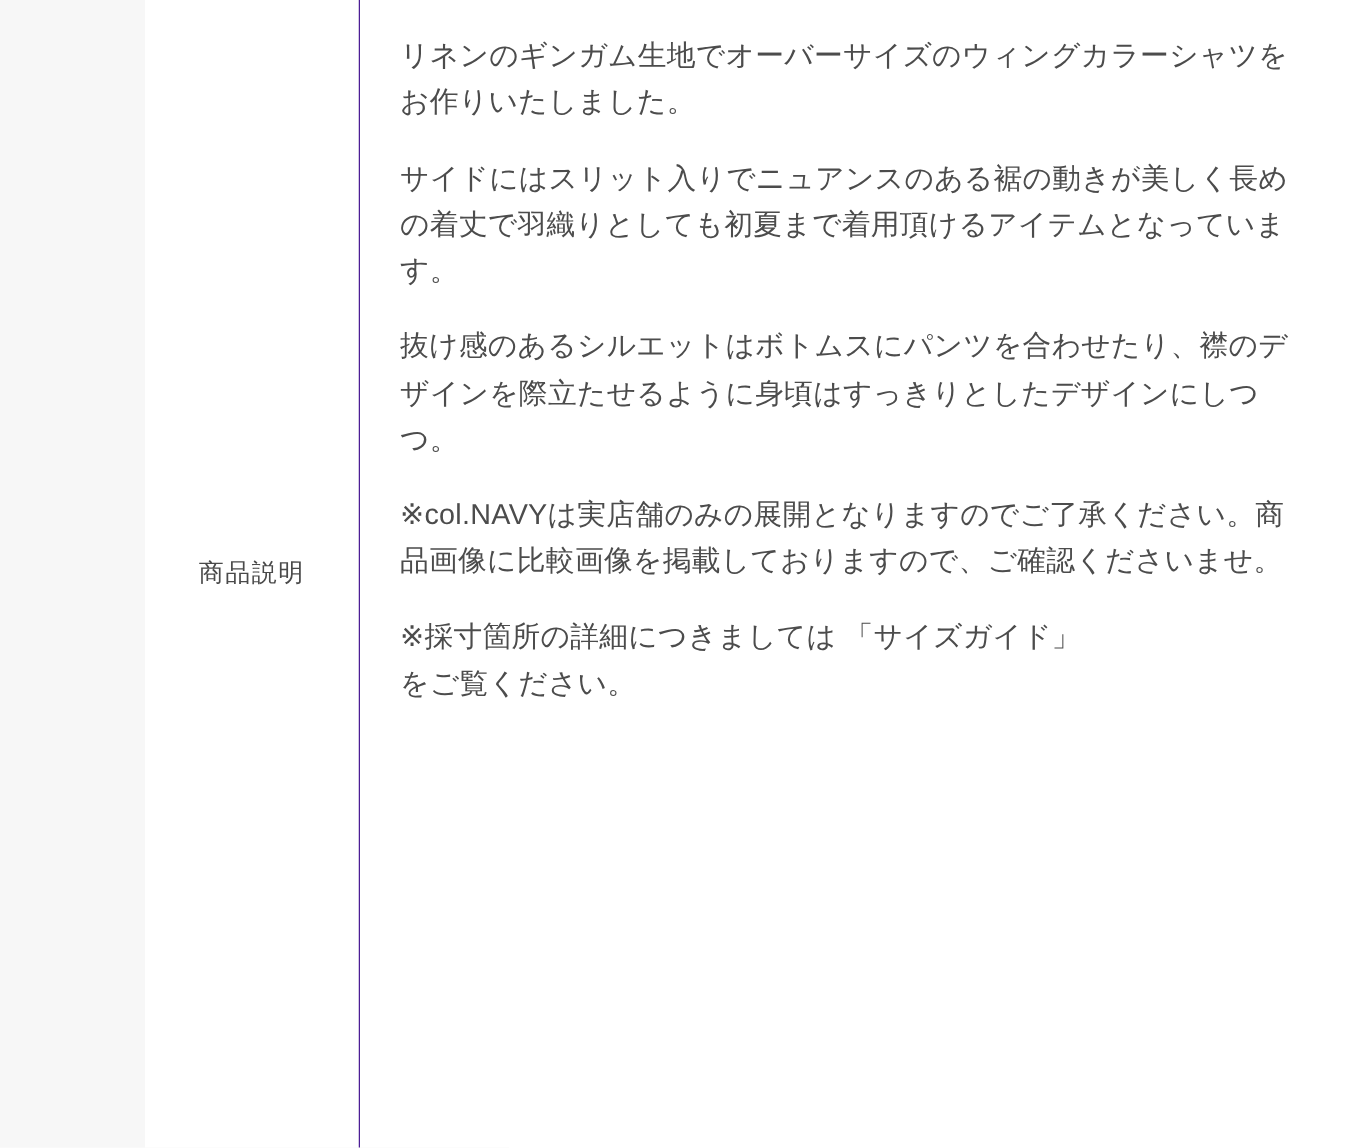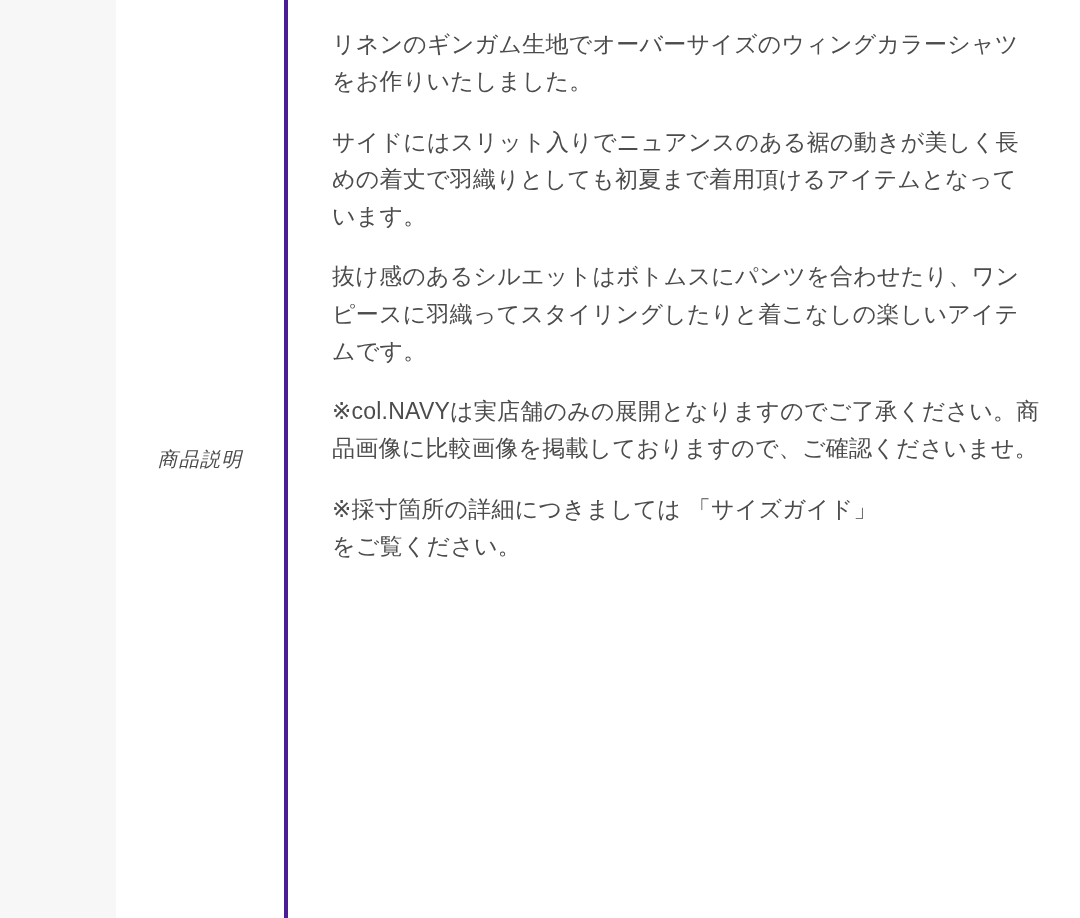--- a/index.html
+++ b/index.html
@@ -43,22 +43,21 @@
     box-sizing: border-box;
   }
 
   .spec-label-cell {
     width: 172px;
     min-width: 172px;
     display: flex;
     align-items: center;
     justify-content: center;
     box-sizing: border-box;
-    border-right: 4px solid #4c1d95;
-    font-style: italic;
+    border-right: 1px solid #4c1d95;
   }
 
   .spec-label {
     font-size: 20px;
     color: #4a4a4a;
     letter-spacing: 0.06em;
     line-height: 1.4;
     white-space: nowrap;
   }
 
@@ -70,21 +69,21 @@
 
   .desc {
     font-size: 23px;
     line-height: 1.62;
     color: #4c4c4c;
     letter-spacing: 0.01em;
     font-weight: 400;
   }
 
   .desc p {
-    margin: 0 0 23px 12px;
+    margin: 0 0 23px 0;
     white-space: pre-line;
   }
   .desc p:last-child {
     margin-bottom: 0;
   }
 </style>
 </head>
 <body>
 
 <div class="page">
@@ -92,21 +91,21 @@
     <div class="spec-row">
 
       <div class="spec-label-cell">
         <div class="spec-label">商品説明</div>
       </div>
 
       <div class="spec-value-cell">
         <div class="desc">
           <p>リネンのギンガム生地でオーバーサイズのウィングカラーシャツをお作りいたしました。</p>
           <p>サイドにはスリット入りでニュアンスのある裾の動きが美しく長めの着丈で羽織りとしても初夏まで着用頂けるアイテムとなっています。</p>
-          <p>抜け感のあるシルエットはボトムスにパンツを合わせたり、ワンピースに羽織ってスタイリングしたりと着こなしの楽しいアイテムです。</p>
+          <p>抜け感のあるシルエットはボトムスにパンツを合わせたり、襟のデザインを際立たせるように身頃はすっきりとしたデザインにしつつ。</p>
           <p>※col.NAVYは実店舗のみの展開となりますのでご了承ください。商品画像に比較画像を掲載しておりますので、ご確認くださいませ。</p>
           <p>※採寸箇所の詳細につきましては 「サイズガイド」
 をご覧ください。</p>
         </div>
       </div>
 
     </div>
   </div>
 </div>
 

